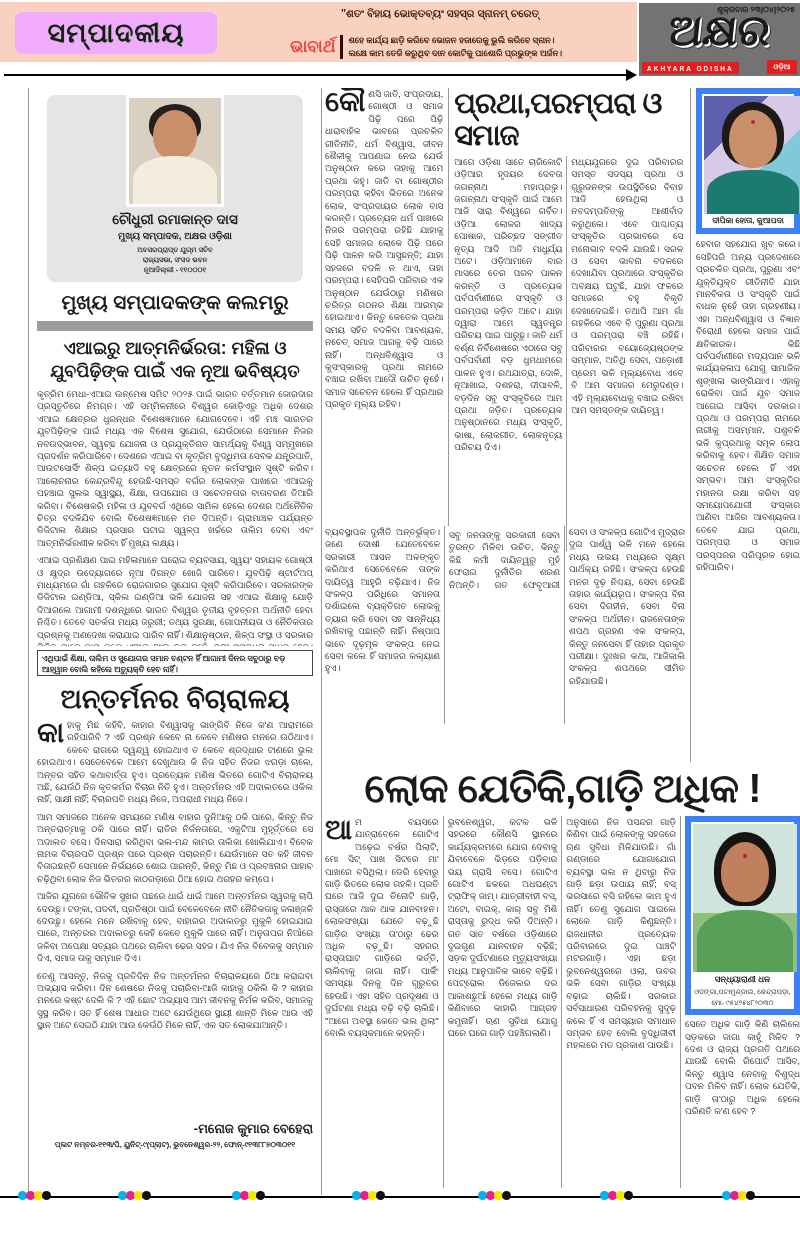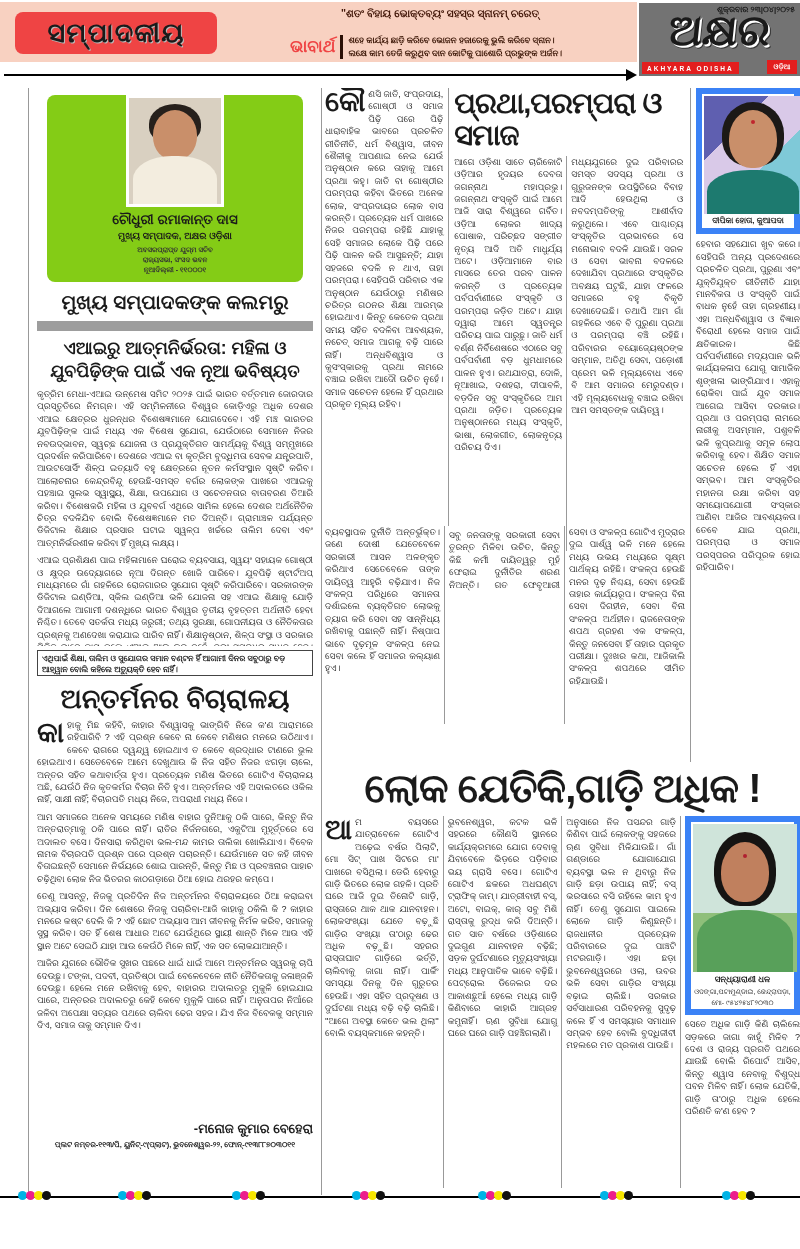--- a/index.html
+++ b/index.html
@@ -1,21 +1,21 @@
 <!DOCTYPE html>
 <html><head>
 <meta charset="utf-8">
 <style>
   html,body{margin:0;padding:0;background:#e8e8e8;}
   .page{position:relative;width:800px;height:1249px;background:#fff;overflow:hidden;
         font-family:"Liberation Sans","DejaVu Sans",sans-serif;color:#1a1a1a;}
   .abs{position:absolute;}
   
   .pink-band{left:0;top:2px;width:637px;height:60px;background:#f8d1c1;}
-  .ed-box{left:15px;top:12px;width:202px;height:42px;background:#ef4444;border-radius:8px;
+  .ed-box{left:15px;top:12px;width:202px;height:42px;background:#f0abfc;border-radius:8px;
           display:flex;align-items:center;justify-content:center;font-size:27px;font-weight:800;
           letter-spacing:1px;text-shadow:1px 1px 0 #bbb;}
   .quote{left:250px;top:6px;width:380px;text-align:center;font-size:10.5px;font-weight:700;
          color:#43180a;line-height:1.45;}
   .bhab{left:290px;top:34px;width:345px;display:flex;align-items:center;}
   .bhab-label{font-size:17px;font-weight:800;color:#ef4444;padding-right:5px;}
   .bhab-sep{width:3px;height:24px;background:#2b0f05;margin-right:5px;}
   .bhab-lines{font-size:8.5px;font-weight:700;color:#3a1505;line-height:1.5;}
   .arrow-line{left:4px;top:74px;width:622px;height:2px;background:#000;}
   .arrow-head{left:626px;top:69px;width:0;height:0;border-left:11px solid #000;
@@ -31,21 +31,21 @@
   .mast-box{position:absolute;bottom:2px;right:3px;height:14px;min-width:26px;background:#e31e1e;
             color:#fff;font-size:7px;font-weight:700;display:flex;align-items:center;justify-content:center;padding:0 2px;}
   
   .photo{position:relative;overflow:hidden;}
   .photo .hair{position:absolute;left:50%;transform:translateX(-50%);border-radius:50% 50% 42% 42%;}
   .photo .face{position:absolute;left:50%;transform:translateX(-50%);border-radius:50% 50% 46% 46%;}
   .photo .torso{position:absolute;left:50%;transform:translateX(-50%);border-radius:46% 46% 0 0;}
   
   .col-a{left:28px;top:88px;width:294px;height:1107px;border-left:1px solid #999;
          border-right:1px solid #999;padding:5px 8px;box-sizing:border-box;}
-  .green-box{width:244px;margin:2px auto 0;background:#84cc16;border-radius:8px;padding:0 6px 7px;
+  .green-box{width:244px;margin:2px auto 0;background:#e5e5e5;border-radius:8px;padding:0 6px 7px;
              text-align:center;}
   .gb-photo{width:92px;height:106px;margin:0 auto;border:3px solid #fff;}
   .gb-name{font-size:13.5px;font-weight:800;margin-top:5px;}
   .gb-role{font-size:9.5px;font-weight:700;margin-top:2px;}
   .gb-small{font-size:7px;font-weight:700;color:#333;line-height:1.45;margin-top:3px;}
   .col-title{font-size:20px;font-weight:800;text-align:center;margin-top:9px;}
   .gray-bar{height:10px;background:#9d9d9d;margin:7px 0 6px;}
   .subhead{font-size:17.5px;font-weight:800;text-align:center;line-height:1.3;}
   .body-txt{font-size:9px;line-height:1.38;text-align:justify;overflow:hidden;}
   .body-a1{height:258px;margin-top:5px;}
@@ -146,22 +146,22 @@
       <p style="margin:0;">ଏଆଇ ପ୍ରଶିକ୍ଷଣ ପାଇ ମହିଳାମାନେ ଘରୋଇ ବ୍ୟବସାୟ, ସ୍ୱୟଂ ସହାୟକ ଗୋଷ୍ଠୀ ଓ କ୍ଷୁଦ୍ର ଉଦ୍ୟୋଗରେ ନୂଆ ଦିଗନ୍ତ ଖୋଜି ପାରିବେ। ଯୁବପିଢ଼ି ଷ୍ଟାର୍ଟଅପ୍ ମାଧ୍ୟମରେ ଗାଁ ଗହଳିରେ ରୋଜଗାରର ସୁଯୋଗ ସୃଷ୍ଟି କରିପାରିବେ। ସରକାରଙ୍କ ଡିଜିଟାଲ ଇଣ୍ଡିଆ, ସ୍କିଲ ଇଣ୍ଡିଆ ଭଳି ଯୋଜନା ସହ ଏଆଇ ଶିକ୍ଷାକୁ ଯୋଡ଼ି ଦିଆଗଲେ ଆଗାମୀ ଦଶନ୍ଧିରେ ଭାରତ ବିଶ୍ୱର ତୃତୀୟ ବୃହତ୍ତମ ଅର୍ଥନୀତି ହେବା ନିଶ୍ଚିତ। ତେବେ ସତର୍କତା ମଧ୍ୟ ଜରୁରୀ; ତଥ୍ୟ ସୁରକ୍ଷା, ଗୋପନୀୟତା ଓ ନୈତିକତାର ପ୍ରଶ୍ନକୁ ଅଣଦେଖା କରାଯାଇ ପାରିବ ନାହିଁ। ଶିକ୍ଷାନୁଷ୍ଠାନ, ଶିଳ୍ପ ସଂସ୍ଥା ଓ ସରକାର ମିଳିତ ଭାବେ କାମ କଲେ ଏଆଇ ଆଉ ଡର ନୁହେଁ, ବରଂ ସମୃଦ୍ଧିର ସାଧନ ହେବ। ମହିଳା ଓ ଯୁବପିଢ଼ିଙ୍କ ହାତରେ ଏହି ନୂଆ ଅସ୍ତ୍ର ପହଞ୍ଚିଲେ ଆତ୍ମନିର୍ଭର ଭାରତର ସ୍ୱପ୍ନ ସାକାର ହେବ ଏଥିରେ ସନ୍ଦେହ ନାହିଁ।</p>
     </div>
 
     <div class="box-note">ଏଥିପାଇଁ ଶିକ୍ଷା, ତାଲିମ ଓ ସୁଯୋଗର ସମାନ ବଣ୍ଟନ ହିଁ ଆଗାମୀ ଦିନର ସବୁଠାରୁ ବଡ଼ ଆହ୍ୱାନ ବୋଲି କହିଲେ ଅତ୍ୟୁକ୍ତି ହେବ ନାହିଁ।</div>
 
     <div class="h-antar">ଅନ୍ତର୍ମନର ବିଚାରାଳୟ</div>
     <div class="body-txt body-a2">
       <span class="dropcap">କା</span>
       <span>ହାକୁ ମିଛ କହିବି, କାହାର ବିଶ୍ୱାସକୁ ଭାଙ୍ଗିବି ନିଜେ କ'ଣ ଆରାମରେ ରହିପାରିବି ? ଏହି ପ୍ରଶ୍ନ କେବେ ନା କେବେ ମଣିଷର ମନରେ ଉଠିଥାଏ। କେବେ ରାଗରେ ଦ୍ୱନ୍ଦ୍ୱ ହୋଇଥାଏ ତ କେବେ ଶ୍ରଦ୍ଧାର ଟାଣରେ ଭୁଲ ହୋଇଥାଏ। ସେତେବେଳେ ଆମେ ଦେଖୁଥାଉ କି ନିଜ ସହିତ ନିଜର ଝଗଡ଼ା ଚାଲେ, ଅନ୍ତର ସହିତ କଥାବାର୍ତ୍ତା ହୁଏ। ପ୍ରତ୍ୟେକ ମଣିଷ ଭିତରେ ଗୋଟିଏ ବିଚାରାଳୟ ଅଛି, ଯେଉଁଠି ନିଜ କୃତକର୍ମର ବିଚାର ନିତି ହୁଏ। ଅନ୍ତର୍ମନର ଏହି ଅଦାଲତରେ ଓକିଲ ନାହିଁ, ସାକ୍ଷୀ ନାହିଁ; ବିଚାରପତି ମଧ୍ୟ ନିଜେ, ଅପରାଧୀ ମଧ୍ୟ ନିଜେ।</span>
       <p style="margin:5px 0 0;">ଆମ ସମାଜରେ ଅନେକ ସମୟରେ ମଣିଷ ବାହାର ଦୁନିଆକୁ ଠକି ପାରେ, କିନ୍ତୁ ନିଜ ଅନ୍ତରାତ୍ମାକୁ ଠକି ପାରେ ନାହିଁ। ରାତିର ନିର୍ଜନତାରେ, ଏକୁଟିଆ ମୁହୂର୍ତ୍ତରେ ସେ ଅଦାଲତ ବସେ। ଦିନସାରା କରିଥିବା ଭଲ-ମନ୍ଦ କାମର ତାଲିକା ଖୋଲିଯାଏ। ବିବେକ ନାମକ ବିଚାରପତି ପ୍ରଶ୍ନ ପରେ ପ୍ରଶ୍ନ ପଚାରନ୍ତି। ଯେଉଁମାନେ ସତ କହି ଜୀବନ ବିତାଇଛନ୍ତି ସେମାନେ ନିର୍ଭୟରେ ଶୋଇ ପାରନ୍ତି, କିନ୍ତୁ ମିଛ ଓ ପ୍ରବଞ୍ଚନାର ପାହାଚ ଚଢ଼ିଥିବା ଲୋକ ନିଜ ଭିତରର କାଠଗଡ଼ାରେ ଠିଆ ହୋଇ ଥରହର କମ୍ପେ।</p>
+      <p style="margin:5px 0 0;">ଆଜିର ଯୁଗରେ ଭୌତିକ ସୁଖର ପଛରେ ଧାଇଁ ଧାଇଁ ଆମେ ଅନ୍ତର୍ମନର ସ୍ୱରକୁ ଚାପି ଦେଉଛୁ। ଟଙ୍କା, ପଦବୀ, ପ୍ରତିଷ୍ଠା ପାଇଁ ବେଳେବେଳେ ନୀତି ନୈତିକତାକୁ ଜଳାଞ୍ଜଳି ଦେଉଛୁ। ହେଲେ ମନେ ରଖିବାକୁ ହେବ, ବାହାରର ଅଦାଲତରୁ ମୁକୁଳି ହୋଇଯାଇ ପାରେ, ଅନ୍ତରର ଅଦାଲତରୁ କେହି କେବେ ମୁକୁଳି ପାରେ ନାହିଁ। ଅନୁତାପର ନିଆଁରେ ଜଳିବା ଅପେକ୍ଷା ସତ୍ୟର ପଥରେ ଚାଲିବା ଢେର ସହଜ। ଯିଏ ନିଜ ବିବେକକୁ ସମ୍ମାନ ଦିଏ, ସମାଜ ତାକୁ ସମ୍ମାନ ଦିଏ।</p>
       <p style="margin:5px 0 0;">ତେଣୁ ଆସନ୍ତୁ, ନିଜକୁ ପ୍ରତିଦିନ ନିଜ ଅନ୍ତର୍ମନର ବିଚାରାଳୟରେ ଠିଆ କରାଇବା ଅଭ୍ୟାସ କରିବା। ଦିନ ଶେଷରେ ନିଜକୁ ପଚାରିବା-ଆଜି କାହାକୁ ଠକିଲି କି ? କାହାର ମନରେ କଷ୍ଟ ଦେଲି କି ? ଏହି ଛୋଟ ଅଭ୍ୟାସ ଆମ ଜୀବନକୁ ନିର୍ମଳ କରିବ, ସମାଜକୁ ସୁସ୍ଥ କରିବ। ସତ ହିଁ ଶେଷ ଆଧାର ଅଟେ ଯେଉଁଥିରେ ସ୍ଥାୟୀ ଶାନ୍ତି ମିଳେ ଆଉ ଏହି ସ୍ଥାନ ଅଟେ ସେଇଠି ଯାହା ଆଉ କେଉଁଠି ମିଳେ ନାହିଁ, ଏକ ସତ ଲୋକଯାଆନ୍ତି।</p>
-      <p style="margin:5px 0 0;">ଆଜିର ଯୁଗରେ ଭୌତିକ ସୁଖର ପଛରେ ଧାଇଁ ଧାଇଁ ଆମେ ଅନ୍ତର୍ମନର ସ୍ୱରକୁ ଚାପି ଦେଉଛୁ। ଟଙ୍କା, ପଦବୀ, ପ୍ରତିଷ୍ଠା ପାଇଁ ବେଳେବେଳେ ନୀତି ନୈତିକତାକୁ ଜଳାଞ୍ଜଳି ଦେଉଛୁ। ହେଲେ ମନେ ରଖିବାକୁ ହେବ, ବାହାରର ଅଦାଲତରୁ ମୁକୁଳି ହୋଇଯାଇ ପାରେ, ଅନ୍ତରର ଅଦାଲତରୁ କେହି କେବେ ମୁକୁଳି ପାରେ ନାହିଁ। ଅନୁତାପର ନିଆଁରେ ଜଳିବା ଅପେକ୍ଷା ସତ୍ୟର ପଥରେ ଚାଲିବା ଢେର ସହଜ। ଯିଏ ନିଜ ବିବେକକୁ ସମ୍ମାନ ଦିଏ, ସମାଜ ତାକୁ ସମ୍ମାନ ଦିଏ।</p>
     </div>
     <div class="sig">-ମନୋଜ କୁମାର ବେହେରା</div>
     <div class="sig-addr">ପ୍ଲଟ ନମ୍ବର-୧୧୩/ପି, ୟୁନିଟ୍-୯(ପ୍ଲାଟ), ଭୁବନେଶ୍ୱର-୨୨, ଫୋନ୍-୯୧୩୮୮୭୦୩୦୧୧</div>
   </div>
 
   <div class="abs right-wrap">
     <div class="top-flex">
       <div class="center-area">
 
         <div class="row1">

